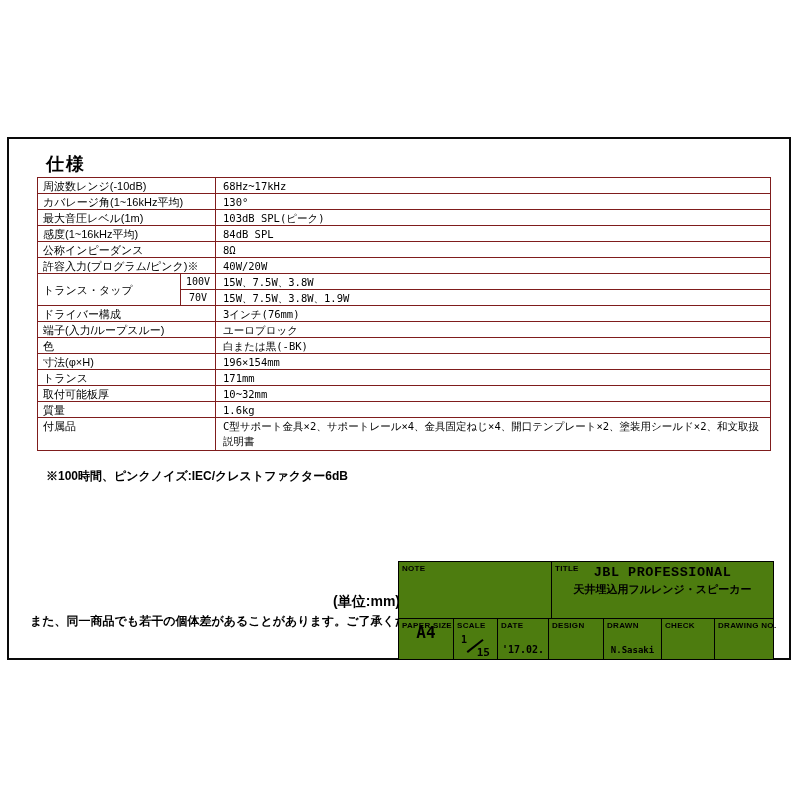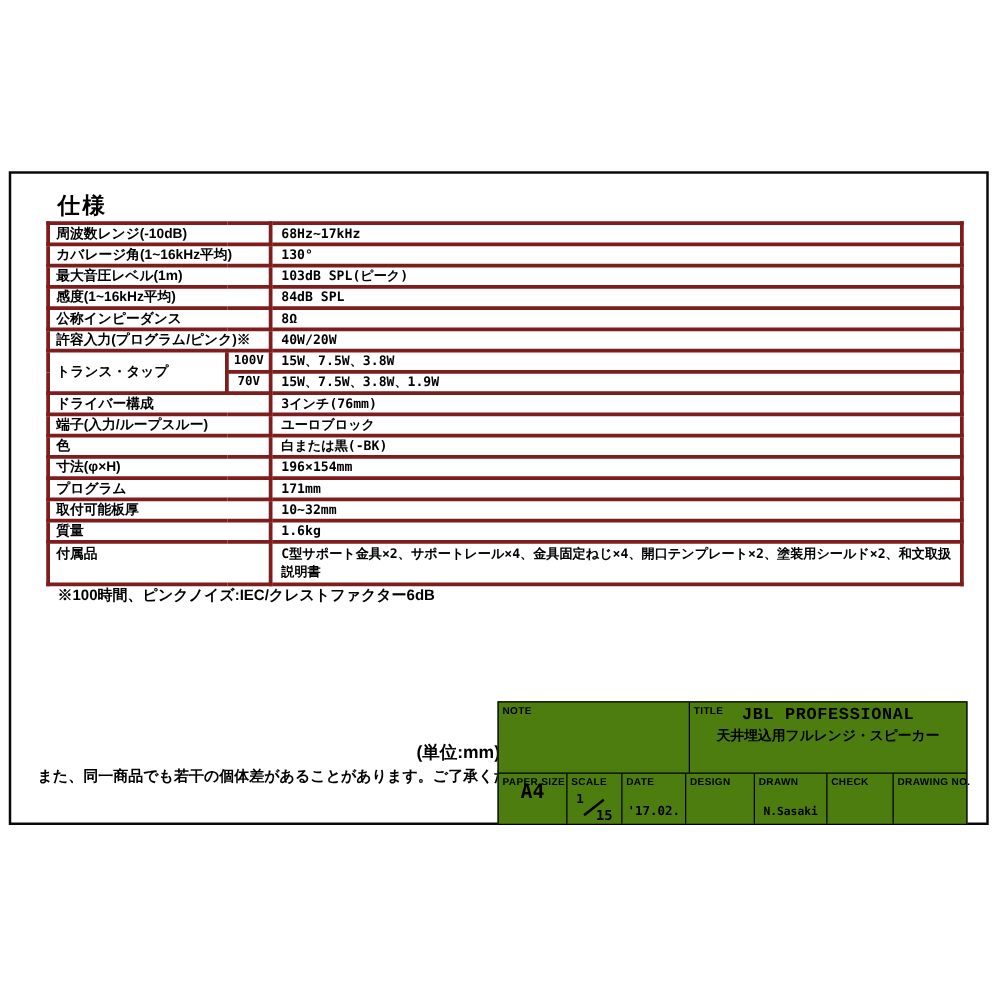--- a/index.html
+++ b/index.html
@@ -26,23 +26,23 @@
   }
   table.spec {
     position: absolute;
     left: 37px; top: 177px;
     width: 734px;
     border-collapse: collapse;
     table-layout: fixed;
     border: 1px solid #444;
   }
   table.spec td {
-    border: 3px solid #7f1d1d;
+    border: 1px solid #7f1d1d;
     font-size: 11px;
-    font-weight: bold;
+    font-weight: normal;
     height: 16px;
     line-height: 14px;
     padding: 0 2px 0 5px;
     white-space: nowrap;
     overflow: hidden;
     vertical-align: middle;
   }
   table.spec td.val {
     font-family: "DejaVu Sans Mono", "Liberation Sans", sans-serif;
     font-size: 10.5px;
@@ -221,21 +221,21 @@
     </tr>
     <tr>
       <td class="lbl" colspan="2">色</td>
       <td class="val">白または黒(-BK)</td>
     </tr>
     <tr>
       <td class="lbl" colspan="2">寸法(φ×H)</td>
       <td class="val">196×154mm</td>
     </tr>
     <tr>
-      <td class="lbl" colspan="2">プログラム</td>
+      <td class="lbl" colspan="2">トランス</td>
       <td class="val">171mm</td>
     </tr>
     <tr>
       <td class="lbl" colspan="2">取付可能板厚</td>
       <td class="val">10~32mm</td>
     </tr>
     <tr>
       <td class="lbl" colspan="2">質量</td>
       <td class="val">1.6kg</td>
     </tr>

